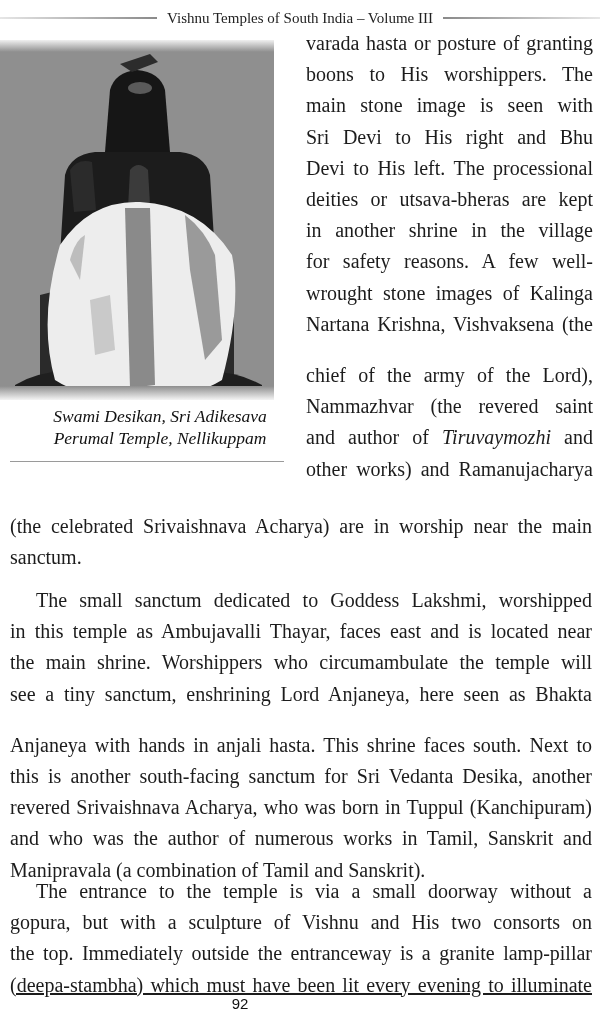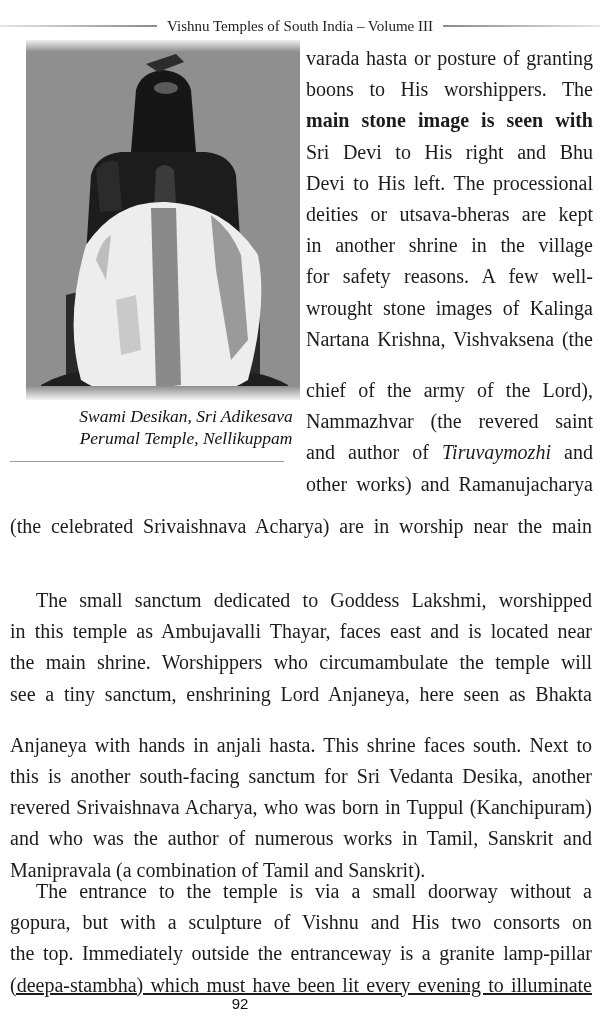--- a/index.html
+++ b/index.html
@@ -1,34 +1,34 @@
 <!DOCTYPE html>
 <html><head>
 <meta charset="utf-8">
 <style>
   html, body { margin: 0; padding: 0; background: #ffffff; }
   body { width: 600px; height: 1023px; position: relative; overflow: hidden;
          font-family: "Liberation Serif", "DejaVu Serif", serif; color: #1a1a1a; }
-  .header { position: absolute; top: 15px; left: 0; width: 600px; height: 22px;
+  .header { position: absolute; top: 7px; left: 0; width: 600px; height: 22px;
             display: flex; align-items: center; }
   .header .rule { flex: 1; height: 2px; background: linear-gradient(to right, #e6e6e6, #8a8a8a); }
   .header .rule.right { background: linear-gradient(to left, #e6e6e6, #8a8a8a); }
   .header .title { font-size: 15px; padding: 0 10px; white-space: nowrap; color: #222; }
-  .figure { position: absolute; left: 26px; top: 40px; width: 320px; }
+  .figure { position: absolute; left: 0; top: 40px; width: 320px; }
   .photo { position: relative; width: 274px; height: 360px; overflow: hidden;
            background: #8e8e8e; }
   .photo .fadetop { position: absolute; left:0; top:0; width:100%; height: 12px;
                     background: linear-gradient(#f0f0f0, #8e8e8e); }
   .photo .fadebot { position: absolute; left:0; bottom:0; width:100%; height: 14px;
                     background: linear-gradient(#8e8e8e, #f4f4f4); }
   .caption { font-style: italic; font-size: 17.5px; line-height: 22px; text-align: center;
              padding-top: 5px; color: #111; }
   .caption-rule { position: absolute; left: 10px; top: 461px; width: 274px; height: 1px; background: #9a9a9a; }
   .text { position: absolute; font-size: 20px; line-height: 31.2px; text-align: justify; color: #1c1c1c; }
-  .rightcol { left: 306px; top: 43px; width: 287px; }
+  .rightcol { left: 306px; top: 28px; width: 287px; }
   .fullcol { left: 10px; width: 582px; }
   .page-number { position: absolute; top: 995px; left: 0; width: 480px; text-align: center;
                  font-family: "Liberation Sans", "DejaVu Sans", sans-serif; font-size: 15px; color: #111; }
   .justline { display: block; text-align: justify; text-align-last: justify; white-space: nowrap; }
   .lastline { display: block; text-align: left; }
 </style>
 </head>
 <body>
 
 <div class="header">
@@ -68,36 +68,37 @@
   <div class="caption">
     <div>Swami Desikan, Sri Adikesava</div>
     <div>Perumal Temple, Nellikuppam</div>
   </div>
 </div>
 <div class="caption-rule"></div>
 
 <div class="text rightcol">
   <span class="justline" style="white-space: normal; text-align-last: justify;">varada hasta or posture of granting</span>
   <span class="justline" style="white-space: normal; text-align-last: justify;">boons to His worshippers. The</span>
-  <span class="justline" style="white-space: normal; text-align-last: justify; font-weight: bold;">main stone image is seen with</span>
+  <span class="justline" style="white-space: normal; text-align-last: justify;">main stone image is seen with</span>
   <span class="justline" style="white-space: normal; text-align-last: justify;">Sri Devi to His right and Bhu</span>
   <span class="justline" style="white-space: normal; text-align-last: justify;">Devi to His left. The processional</span>
   <span class="justline" style="white-space: normal; text-align-last: justify;">deities or utsava-bheras are kept</span>
   <span class="justline" style="white-space: normal; text-align-last: justify;">in another shrine in the village</span>
   <span class="justline" style="white-space: normal; text-align-last: justify; font-family: Liberation Serif, serif;">for safety reasons. A few well-</span>
   <span class="justline" style="white-space: normal; text-align-last: justify;">wrought stone images of Kalinga</span>
   <span class="justline" style="white-space: normal; text-align-last: justify;">Nartana Krishna, Vishvaksena (the</span>
   <span class="justline" style="white-space: normal; text-align-last: justify; margin-top: 20px;">chief of the army of the Lord),</span>
   <span class="justline" style="white-space: normal; text-align-last: justify;">Nammazhvar (the revered saint</span>
   <span class="justline" style="white-space: normal; text-align-last: justify;"><span>and author of</span> <i>Tiruvaymozhi</i> <span>and</span></span>
   <span class="justline" style="white-space: normal; text-align-last: justify;">other works) and Ramanujacharya</span>
 </div>
 
 <div class="text fullcol" style="top: 511px;">
   <span class="justline" style="white-space: normal; text-align-last: justify;">(the celebrated Srivaishnava Acharya) are in worship near the main</span>
+  <span class="lastline">sanctum.</span>
 </div>
 
 <div class="text fullcol" style="top: 585px;">
   <span class="justline" style="padding-left: 26px; white-space: normal; text-align-last: justify;">The small sanctum dedicated to Goddess Lakshmi, worshipped</span>
   <span class="justline" style="white-space: normal; text-align-last: justify;">in this temple as Ambujavalli Thayar, faces east and is located near</span>
   <span class="justline" style="white-space: normal; text-align-last: justify;">the main shrine. Worshippers who circumambulate the temple will</span>
   <span class="justline" style="white-space: normal; text-align-last: justify;">see a tiny sanctum, enshrining Lord Anjaneya, here seen as Bhakta</span>
   <span class="justline" style="white-space: normal; text-align-last: justify; margin-top: 20px;">Anjaneya with hands in anjali hasta. This shrine faces south. Next to</span>
   <span class="justline" style="white-space: normal; text-align-last: justify;">this is another south-facing sanctum for Sri Vedanta Desika, another</span>
   <span class="justline" style="white-space: normal; text-align-last: justify;">revered Srivaishnava Acharya, who was born in Tuppul (Kanchipuram)</span>

